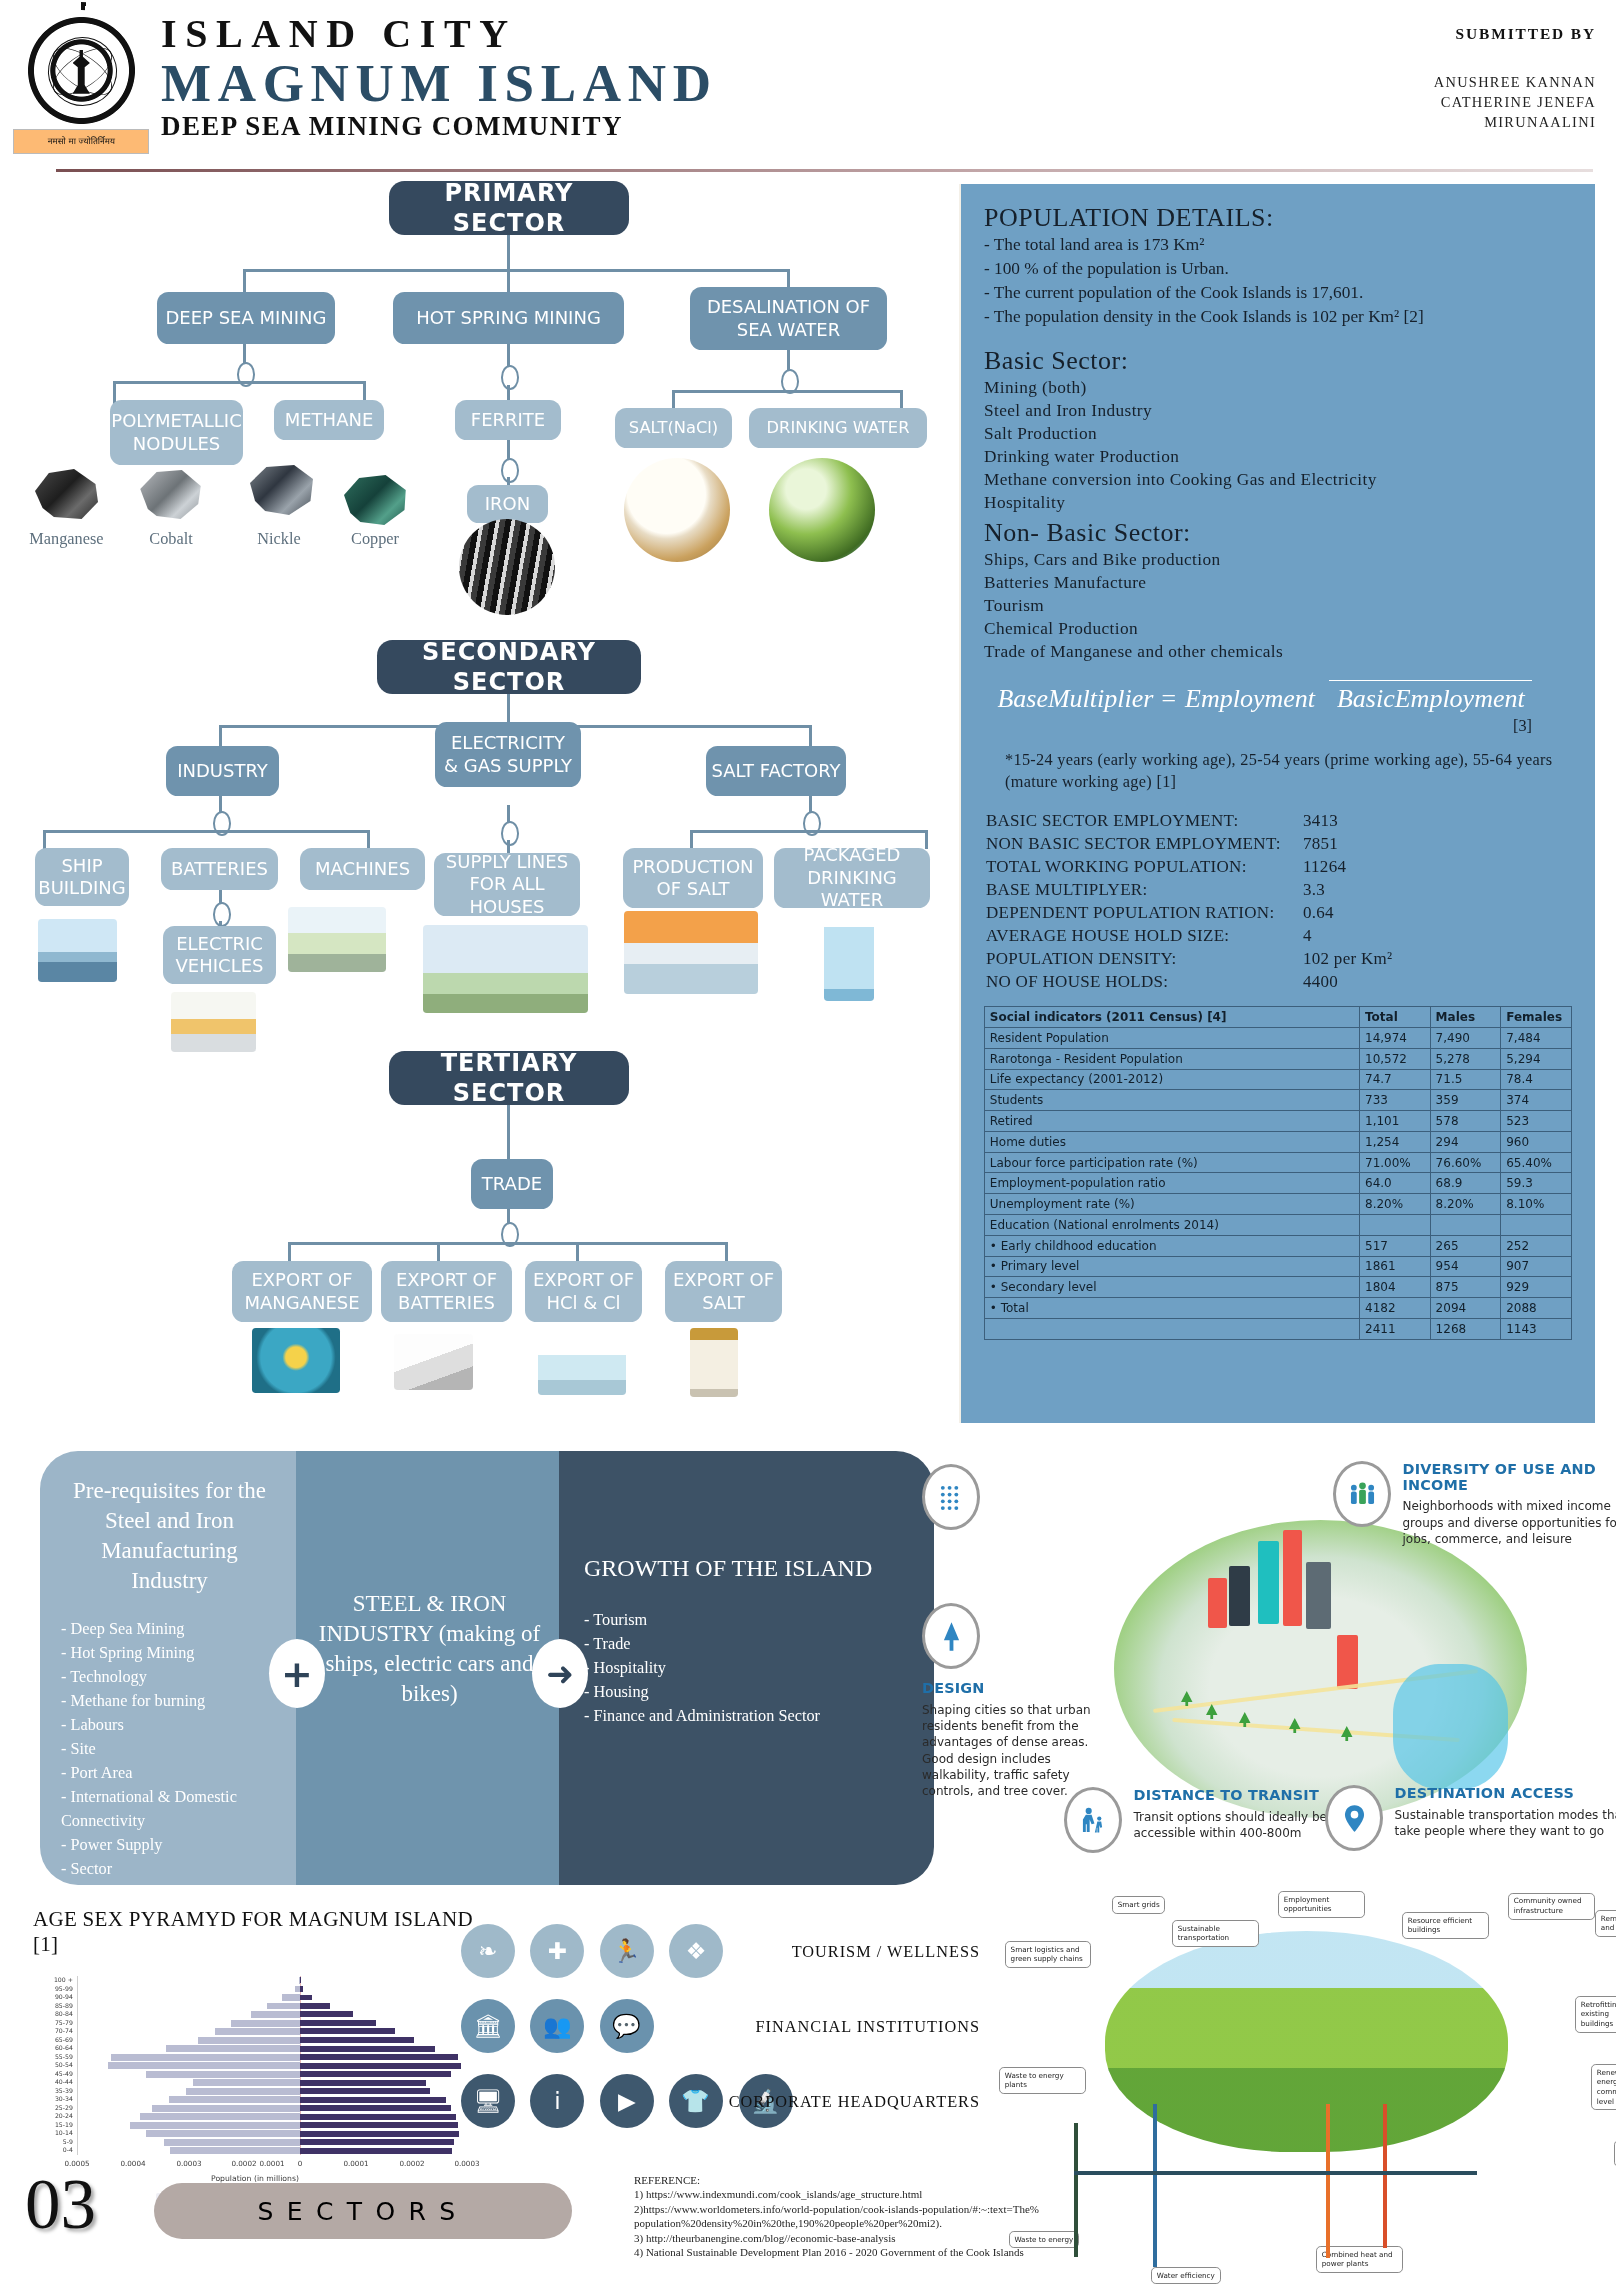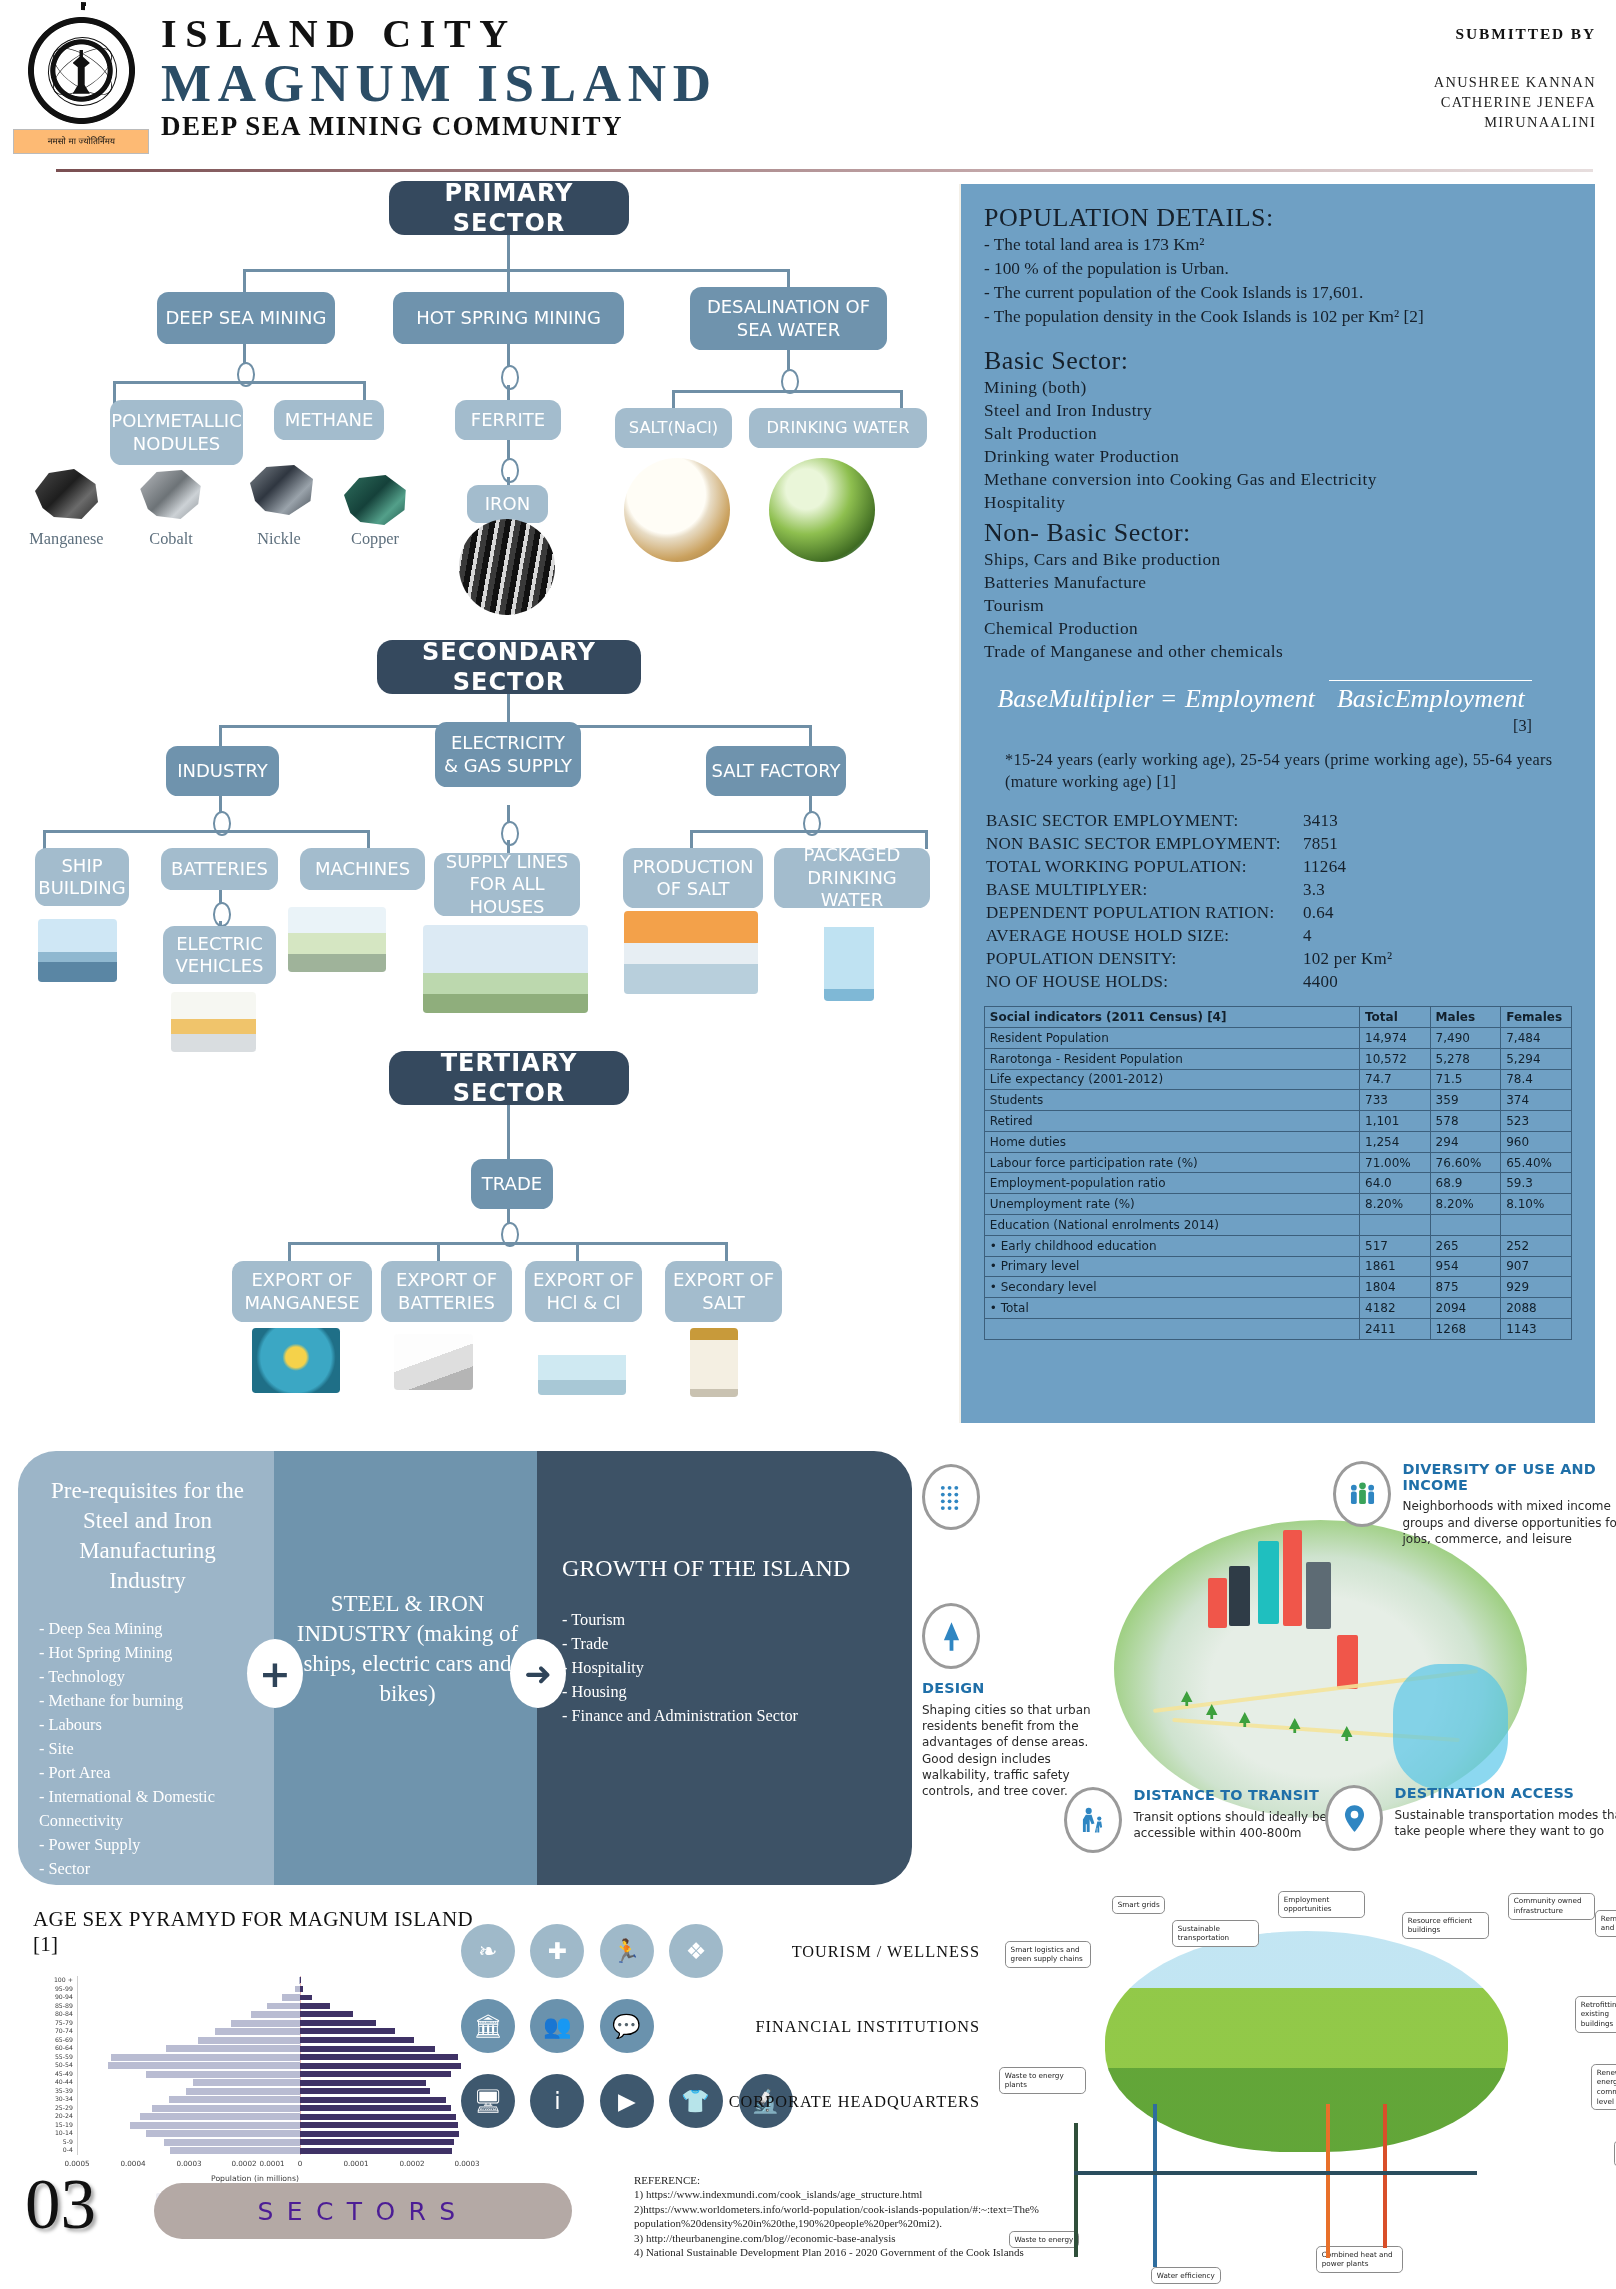--- a/index.html
+++ b/index.html
@@ -95,21 +95,21 @@
 
   #social{margin:13.4px 0 0 0;width:588px;border-collapse:collapse;
            font-family:"DejaVu Sans",sans-serif;font-size:12px;color:#12202c;background:#6fa0c4;}
   #social th,#social td{border:1px solid #3c5f7c;padding:2.9px 4.8px;text-align:left;}
   #social thead th{font-weight:bold;}
   #social td.num{width:60px;}
   #social tbody tr td:first-child{width:auto;}
 
   
   #midband{position:absolute;left:0;top:1451px;width:1617px;height:452px;}
-  #steps{position:absolute;left:18px;top:0;width:789px;height:434px;}
+  #steps{position:absolute;left:40px;top:0;width:789px;height:434px;}
   .step{position:absolute;top:0;height:434px;box-sizing:border-box;color:#fff;}
   .step1{left:0;width:259px;background:#9cb5c8;border-radius:38px 0 0 38px;padding:25px 21px;}
   .step2{left:256px;width:267px;background:#6f94ad;padding:25px 17.3px;}
   .step3{left:519px;width:375px;background:#3d5266;border-radius:0 38px 38px 0;padding:25px 25px;}
   .step-h{font-size:23px;text-align:center;line-height:30px;font-family:"Liberation Serif",serif;}
   .step-li{font-size:16.3px;line-height:24px;font-family:"Liberation Serif",serif;}
   .joinbadge{position:absolute;top:188px;width:56px;height:69px;border-radius:50%;background:#fff;
              display:flex;align-items:center;justify-content:center;color:#2f4459;font-size:38px;font-weight:bold;
              font-family:"DejaVu Sans",sans-serif;}
   #badge-plus{left:229px;}
@@ -163,21 +163,21 @@
   .bubble{position:absolute;background:#fff;border:1px solid #8a8a8a;border-radius:4.8px;padding:2.9px 4.8px;
           font-family:"DejaVu Sans",sans-serif;font-size:7.2px;line-height:9.6px;color:#1c1c1c;max-width:75px;}
   .pipe{position:absolute;}
 
   #refs{position:absolute;left:634px;top:2173px;width:538px;
         font-family:"Liberation Serif",serif;font-size:11px;line-height:14.4px;color:#1e1e1e;}
 
   #footer-num{position:absolute;left:25px;top:2169px;font-family:"Liberation Serif",serif;font-size:71px;
               color:#111;text-shadow:2.9px 2.9px 3.8px rgba(0,0,0,.35);line-height:71px;}
   #footer-pill{position:absolute;left:154px;top:2183px;width:418px;height:56px;border-radius:28px;background:#b4a9a5;
-               display:flex;align-items:center;justify-content:center;color:#4c1d95;font-family:"DejaVu Sans",sans-serif;
+               display:flex;align-items:center;justify-content:center;color:#000000;font-family:"DejaVu Sans",sans-serif;
                font-size:25px;letter-spacing:13.4px;}
 </style>
 </head>
 <body>
 
 <div id="header">
   <div id="nit-logo">
     <div class="gearteeth"></div>
     <div class="gearring"></div>
     <div class="atom"></div>

